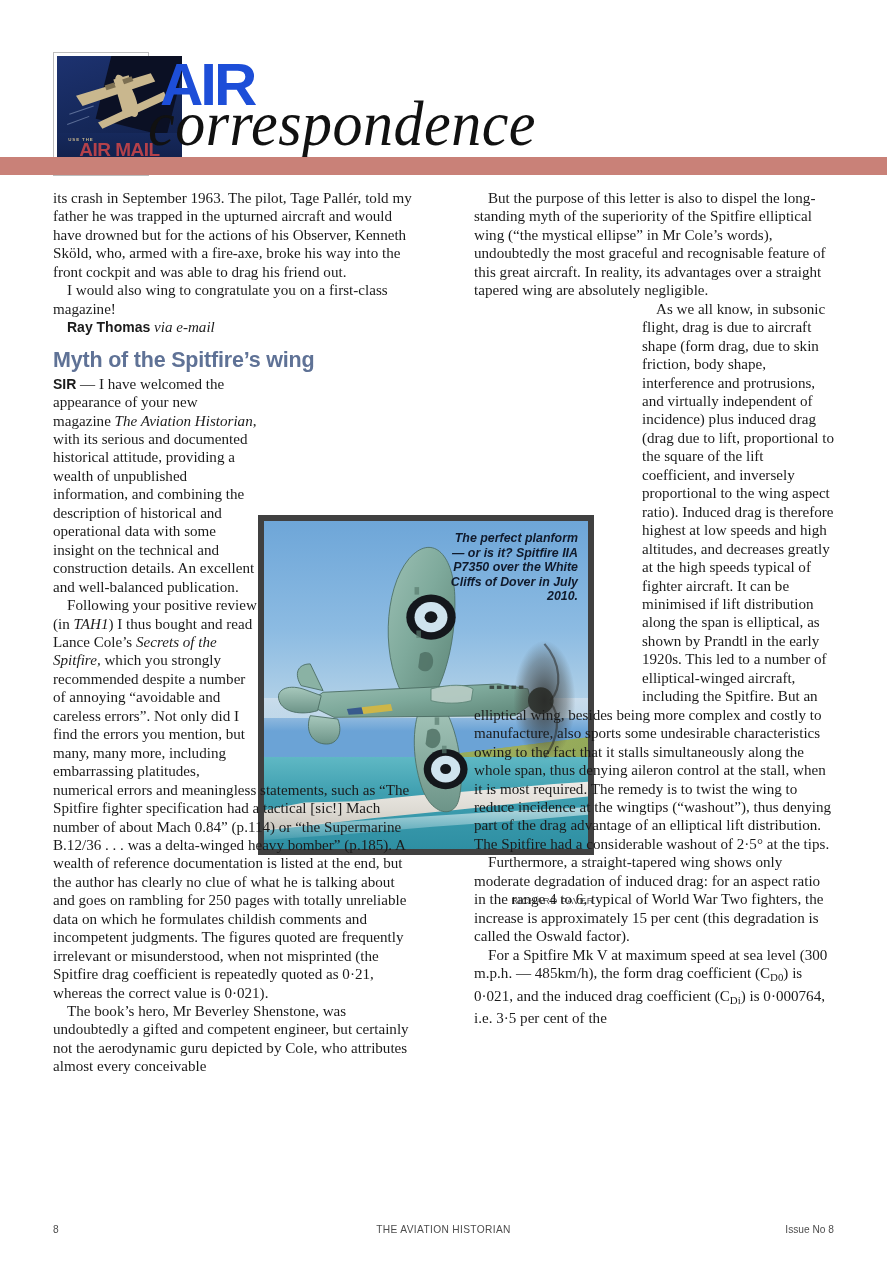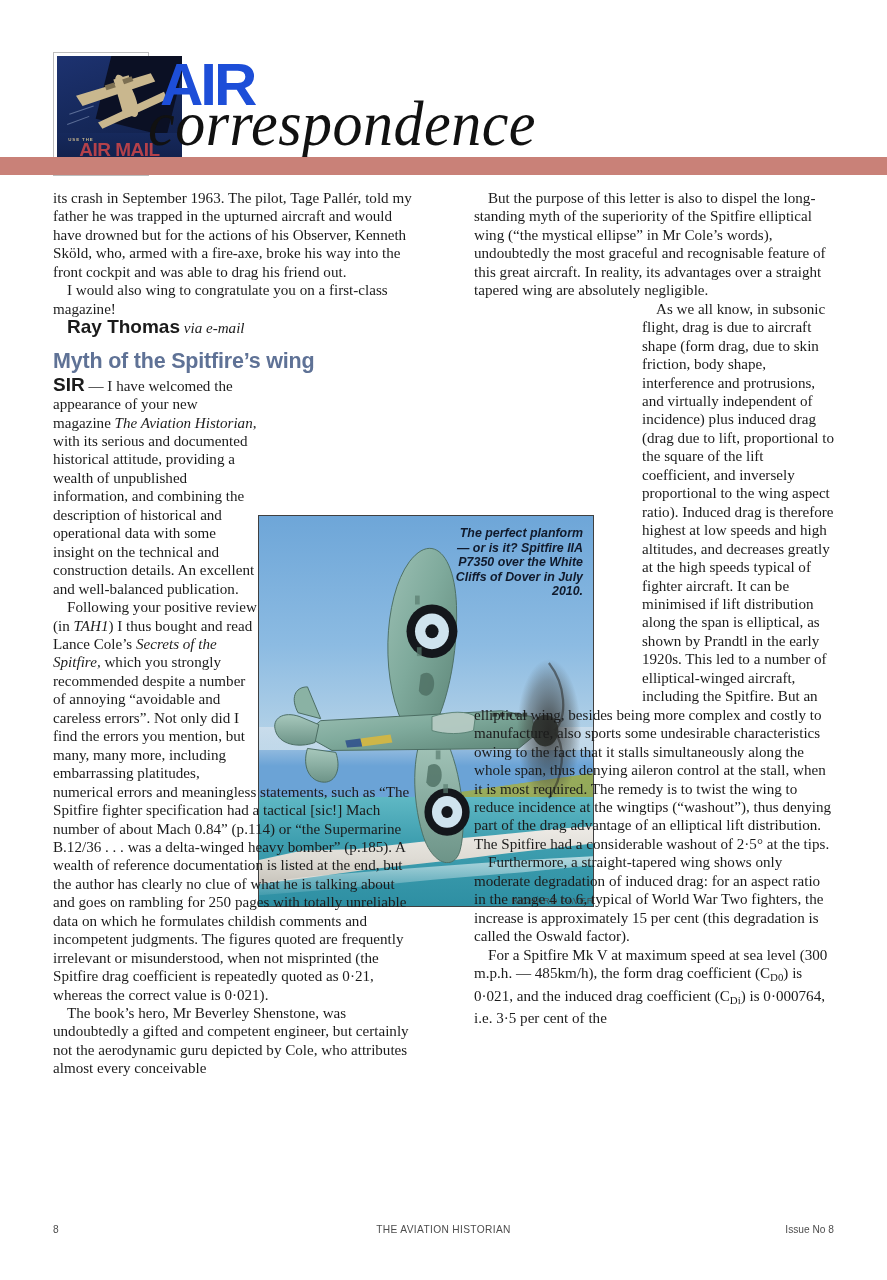--- a/index.html
+++ b/index.html
@@ -154,21 +154,21 @@
 
   .col p {
     margin: 0;
   }
   .col p.indent {
     text-indent: 14px;
   }
   .kicker {
     font-family: "Liberation Sans", sans-serif;
     font-weight: bold;
-    font-size: 19px;
+    font-size: 14px;
   }
   em, .ital { font-style: italic; }
 
   .section-head {
     font-family: "Liberation Sans", sans-serif;
     font-weight: bold;
     font-size: 21.5px;
     line-height: 25px;
     color: #5f7296;
     margin: 11px 0 2px 0;
@@ -195,23 +195,23 @@
     position: absolute;
     left: 258px;
     top: 515px;
     width: 336px;
     height: 390px;
     margin: 0;
   }
   .photo {
     position: relative;
     width: 336px;
-    height: 392px;
+    height: 340px;
     overflow: hidden;
-    border: 1px solid #404040;
+    border: 6px solid #404040;
     box-sizing: border-box;
     background: #6ba3d6;
   }
   .sky {
     position: absolute; left: 0; top: 0;
     width: 100%; height: 60%;
     background: linear-gradient(180deg,#6ea6d8 0%,#8cbbe2 55%,#b9d5e8 100%);
   }
   .sea {
     position: absolute; left: 0; bottom: 0;

